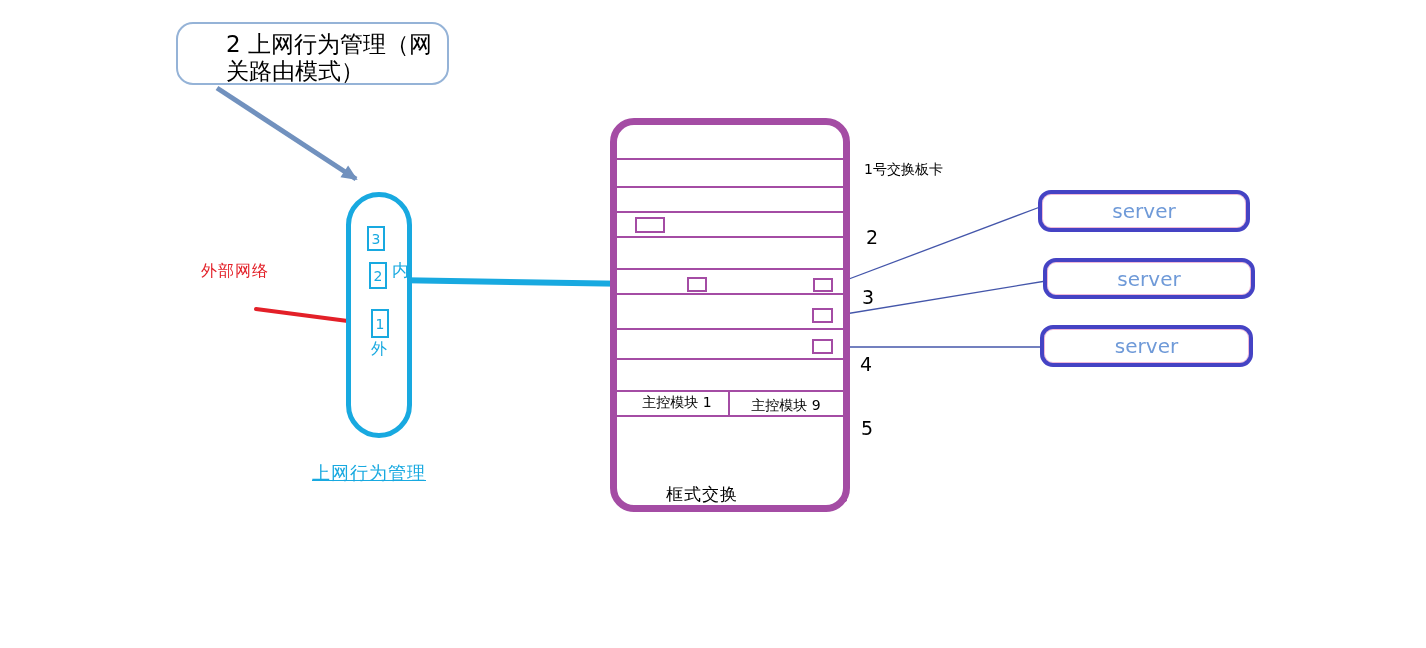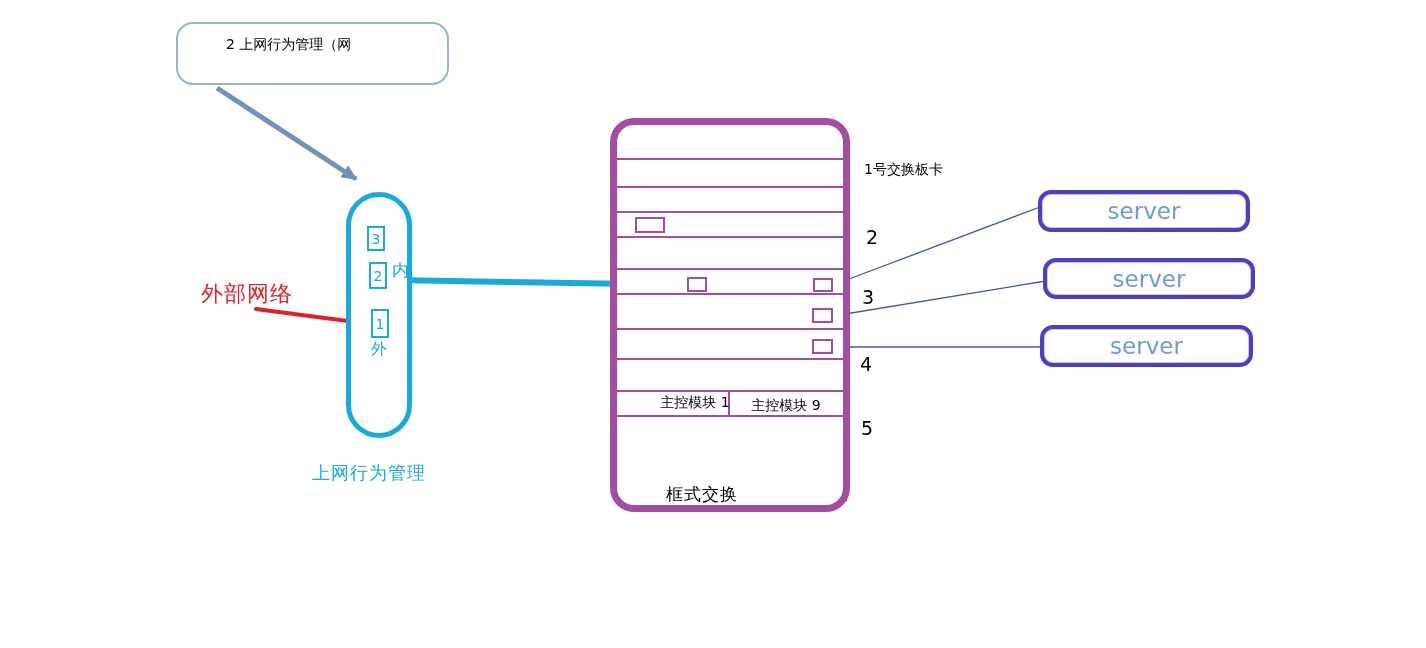--- a/index.html
+++ b/index.html
@@ -20,21 +20,21 @@
   .callout {
     left: 176px; top: 22px;
     width: 273px; height: 63px;
     border: 2px solid #95b3d7;
     border-radius: 17px;
     background: #ffffff;
   }
   .callout-text {
     left: 226px; top: 31px;
     width: 215px;
-    font-size: 14px;
+    font-size: 23px;
     line-height: 27px;
     color: #000000;
   }
 
   
   .gateway-pill {
     left: 346px; top: 192px;
     width: 66px; height: 246px;
     border: 5px solid #18a9e0;
     border-radius: 33px;
@@ -48,30 +48,30 @@
     background: #ffffff;
   }
   .port-3 { left: 367px; top: 226px; width: 18px; height: 25px; }
   .port-2 { left: 369px; top: 262px; width: 18px; height: 27px; }
   .port-1 { left: 371px; top: 309px; width: 18px; height: 29px; }
   .lbl-nei { left: 392px; top: 259px; font-size: 17px; color: #18a9e0; }
   .lbl-wai { left: 371px; top: 339px; font-size: 16px; color: #18a9e0; }
 
   .external-label {
     left: 201px; top: 261px;
-    font-size: 22px;
+    font-size: 16px;
     color: #e32028;
     letter-spacing: 1px;
-    margin-top: 18px;
   }
   .gateway-caption {
     left: 312px; top: 461px;
     font-size: 18px;
     color: #18a9e0;
     letter-spacing: 1px;
+    text-decoration: underline;
   }
 
   
   .chassis {
     left: 610px; top: 118px;
     width: 240px; height: 394px;
     border: 7px solid #a44ca4;
     border-radius: 24px;
     background: #ffffff;
   }
@@ -87,21 +87,21 @@
   .divider-v {
     left: 728px; top: 391px;
     width: 2px; height: 25px;
     background: #a44ca4;
   }
   .cell-label {
     font-size: 14px;
     color: #000000;
     text-align: center;
   }
-  .cell-1 { left: 646px; top: 394px; width: 98px; }
+  .cell-1 { left: 628px; top: 394px; width: 98px; }
   .cell-2 { left: 730px; top: 397px; width: 112px; }
 
   .chassis-caption {
     left: 666px; top: 483px;
     font-size: 17px;
     color: #000000;
     letter-spacing: 1px;
   }
 
   
@@ -112,21 +112,21 @@
   .num-4 { left: 860px; top: 353px; }
   .num-5 { left: 861px; top: 417px; }
 
   
   .server {
     border: 4px solid #4543c4;
     border-radius: 13px;
     background: #ffffff;
     display: flex; align-items: center; justify-content: center;
     color: #6f9ad8;
-    font-size: 23px;
+    font-size: 20px;
     box-shadow: inset 0 0 0 1px #f0b8d8;
   }
   .server-1 { left: 1038px; top: 190px; width: 212px; height: 42px; }
   .server-2 { left: 1043px; top: 258px; width: 212px; height: 41px; }
   .server-3 { left: 1040px; top: 325px; width: 213px; height: 42px; }
 
   
   svg.overlay {
     position: absolute;
     left: 0; top: 0;
@@ -160,20 +160,21 @@
       <path d="M645,459 L647,477"></path>
       <path d="M654,479 L833,479" stroke-dasharray="16,9"></path>
       <path d="M834,477 L845,500"></path>
       <path d="M627,496 L640,486"></path>
     </g>
   </svg>
 
   <div class="abs callout"></div>
   <div class="abs callout-text">
     <div>2 上网行为管理（网</div>
+    <div>关路由模式）</div>
   </div>
 
   <div class="abs gateway-pill"></div>
   <div class="abs port-box port-3">
     <span>3</span>
   </div>
   <div class="abs port-box port-2">
     <span>2</span>
   </div>
   <div class="abs port-box port-1">

